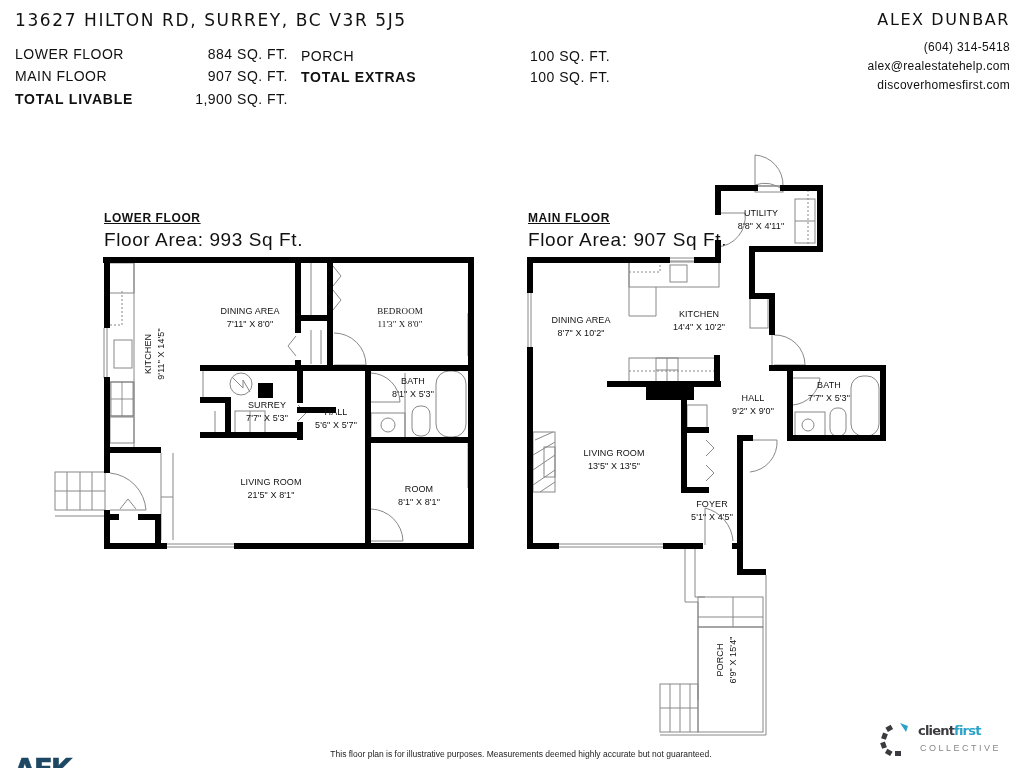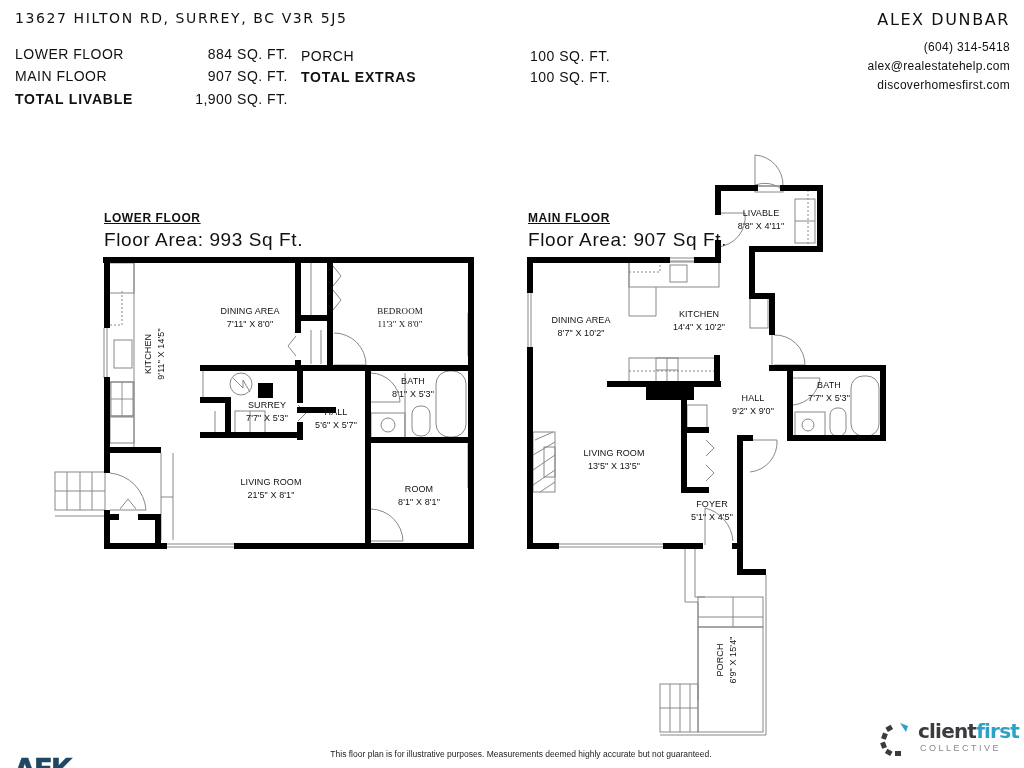--- a/index.html
+++ b/index.html
@@ -1,18 +1,18 @@
 <!DOCTYPE html>
 <html><head>
 <meta charset="utf-8">
 <style>
   html, body { margin:0; padding:0; background:#ffffff; }
   body { width:1024px; height:768px; position:relative; overflow:hidden; font-family:"Liberation Sans", sans-serif; color:#111; }
   .abs { position:absolute; }
-  .addr { left:15px; top:10px; font-size:14px; letter-spacing:1.6px; font-family:"DejaVu Sans", sans-serif; font-weight:500; }
+  .addr { left:15px; top:10px; font-size:17px; letter-spacing:1.6px; font-family:"DejaVu Sans", sans-serif; font-weight:500; }
   .row { font-size:14px; letter-spacing:0.5px; }
   .bold { font-weight:bold; letter-spacing:0.8px; }
   .right { text-align:right; }
   .agent-name { right:14px; top:10px; font-size:16px; letter-spacing:1.6px; font-family:"DejaVu Sans", sans-serif; }
   .contact { right:14px; font-size:12px; text-align:right; letter-spacing:0.3px; }
   .floor-title { font-size:12px; font-weight:bold; text-decoration:underline; letter-spacing:0.6px; }
   .floor-area { font-size:19px; letter-spacing:0.6px; }
   .room-label { font-size:9px; text-align:center; line-height:13px; white-space:nowrap; transform:translateX(-50%); letter-spacing:0.1px; }
   .room-label.vert { transform:translate(-50%,-50%) rotate(-90deg); }
   .disclaimer { left:0; width:1024px; top:749px; text-align:center; font-size:8.5px; color:#222;padding-left:9px; }
@@ -244,21 +244,21 @@
 <div class="abs room-label" style="left:271px;top:476px;">
     <div>LIVING ROOM</div>
     <div>21'5" X 8'1"</div>
   </div>
 <div class="abs room-label" style="left:419px;top:483px;">
     <div>ROOM</div>
     <div>8'1" X 8'1"</div>
   </div>
 
 <div class="abs room-label" style="left:761px;top:207px;">
-    <div>LIVABLE</div>
+    <div>UTILITY</div>
     <div>8'8" X 4'11"</div>
   </div>
 <div class="abs room-label" style="left:581px;top:314px;">
     <div>DINING AREA</div>
     <div>8'7" X 10'2"</div>
   </div>
 <div class="abs room-label" style="left:699px;top:308px;">
     <div>KITCHEN</div>
     <div>14'4" X 10'2"</div>
   </div>
@@ -294,15 +294,15 @@
   <svg width="36" height="40" viewBox="0 0 36 40" style="left:0;top:2px;">
     <g fill="#3a3a3f">
       <rect x="8" y="6" width="6" height="5" transform="rotate(-30 11 8)"></rect>
       <rect x="3" y="14" width="6" height="5" transform="rotate(-70 6 16)"></rect>
       <rect x="3" y="23" width="6" height="5" transform="rotate(70 6 25)"></rect>
       <rect x="8" y="30" width="6" height="5" transform="rotate(30 11 32)"></rect>
       <rect x="17" y="31" width="6" height="5"></rect>
     </g>
     <path d="M22 3 L30 6 L28 12 Z" fill="#2ba3c9"></path>
   </svg>
-  <div class="abs" style="left:40px;top:2px;font-family:'DejaVu Sans',sans-serif;font-weight:bold;font-size:20px;letter-spacing:-0.8px;line-height:22px;"><span style="color:#3a3a3f;">client</span><span style="color:#2ba3c9;">first</span></div>
+  <div class="abs" style="left:40px;top:2px;font-family:'DejaVu Sans',sans-serif;font-weight:bold;font-size:13px;letter-spacing:-0.8px;line-height:22px;"><span style="color:#3a3a3f;">client</span><span style="color:#2ba3c9;">first</span></div>
   <div class="abs" style="left:42px;top:25px;font-size:9px;letter-spacing:2.5px;color:#888;">COLLECTIVE</div>
 </div>
 
 </body></html>

